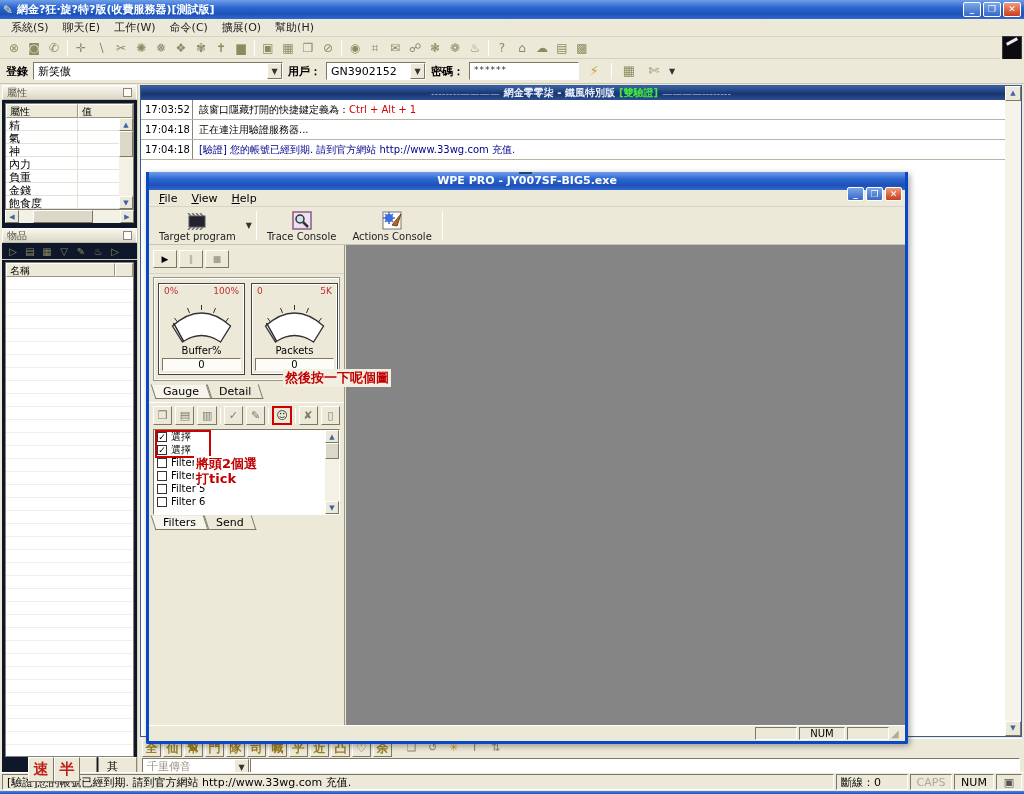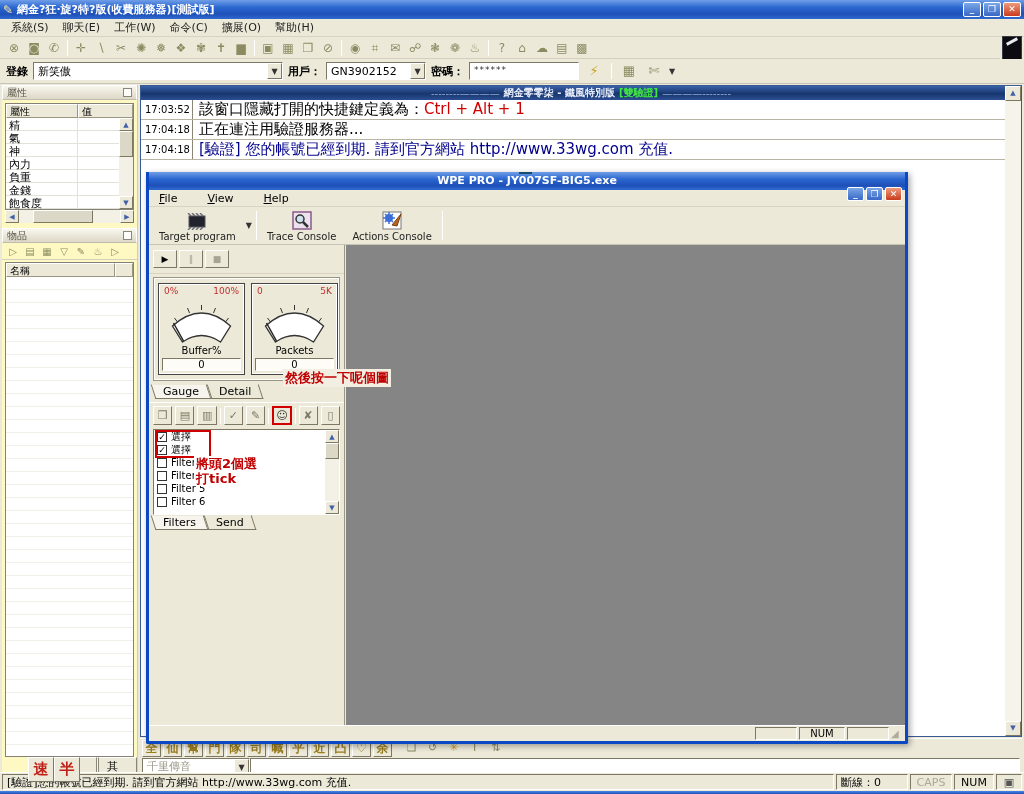--- a/index.html
+++ b/index.html
@@ -46,21 +46,21 @@
     font-size:8px; color:#333; }
   #server-combo { width:250px; }
   #user-combo { width:100px; }
   #pass-field { width:110px; height:18px; background:#fff; padding:2px 4px; font-size:9px;
     letter-spacing:1px; color:#333; }
   .login-icon { width:20px; height:18px; text-align:center; line-height:18px; font-size:13px; }
   #bolt { color:#c8a020; font-weight:bold; }
   .vsep { width:1px; height:16px; background:#aca899; border-right:1px solid #fff; margin:0 2px; }
 
   
-  #sidebar { position:absolute; left:2px; top:85px; width:136px; bottom:19px; background:#fef9c3;
+  #sidebar { position:absolute; left:2px; top:85px; width:136px; bottom:19px; background:#0f172a;
     display:flex; flex-direction:column; border-right:1px solid #d0ccbc; }
   .panel-hdr { height:15px; background:linear-gradient(180deg,#f8f6ee,#ddd8c6); display:flex;
     align-items:center; padding:0 4px; color:#5a5648; font-size:10px; border:1px solid #fff;
     border-bottom:1px solid #c0bcac; }
   .hdr-box { margin-left:auto; width:9px; height:9px; border:1px solid #8a8678; background:#fdfcf8; }
   #prop-table { margin:3px 3px 0 3px; border:1px solid #858175; background:#fff; position:relative; }
   .grid-hdr { display:flex; height:14px; background:#ece9d8; }
   .grid-hdr .hcell { border:1px solid; border-color:#fff #9a9684 #9a9684 #fff; padding:0 3px;
     font-size:10px; height:14px; }
   .hc-a { width:72px; } .hc-b { flex:1; }
@@ -92,21 +92,21 @@
   
   #chat { position:absolute; left:140px; top:85px; right:2px; height:652px; background:#fff;
     border:1px solid #3a5a96; }
   #chat-banner { height:14px; background:linear-gradient(180deg,#3a62a8 0%,#17356e 55%,#2c4f92 100%);
     display:flex; align-items:center; justify-content:center; gap:4px; color:#cdd8ee; font-size:10px; }
   #chat-banner .bn-title { color:#e8eefc; font-weight:bold; }
   #chat-banner .bn-badge { color:#42e842; font-weight:bold; }
   .log-row { display:flex; height:20px; align-items:center; border-bottom:1px solid #b8b4a4; }
   .log-time { width:52px; padding-left:4px; border-right:1px solid #8a8678; height:100%;
     display:flex; align-items:center; font-size:10px; }
-  .log-text { padding-left:6px; font-size:15px; }
+  .log-text { padding-left:6px; font-size:10px; }
   .log-hl { color:#d00000; }
   #chat-vscroll { position:absolute; right:0; top:0; bottom:0; width:16px; background:#f6f3ea;
     display:flex; flex-direction:column; }
   #chat-vscroll .scr-btn { height:15px; }
   #chat-vscroll .spacer { flex:1; }
 
   
   #channelbar { position:absolute; left:140px; right:2px; top:738px; height:19px; background:#ece9d8;
     border-top:1px solid #fff; display:flex; align-items:center; gap:2px; padding-left:2px; }
   .ch-btn { width:19px; height:17px; background:#ece9d8; border:1px solid; border-color:#fff #7d7863 #7d7863 #fff;
@@ -128,21 +128,21 @@
 
   
   #wpe { position:absolute; left:146px; top:172px; width:762px; height:572px; z-index:50;
     border:3px solid #0a48c4; border-top:none; border-radius:0 0 2px 2px; background:#ece9d8;
     box-shadow:2px 2px 6px rgba(0,0,0,.35); }
   #wpe-titlebar { height:18px; background:linear-gradient(180deg,#6f9ee8 0%,#2a66cf 40%,#1e50b8 75%,#2f6ad0 100%);
     display:flex; align-items:center; padding:0 3px; color:#fff; font-weight:bold; font-size:11px;flex-direction:column; }
   #wpe-titlebar .winbtn { width:17px; height:14px; }
   #wpe-app-icon { width:13px; height:13px; margin-right:4px;
     background:linear-gradient(135deg,#ffd24a 0 50%,#2aa1b8 50% 100%); border:1px solid #184a6a; }
-  #wpe-menubar { height:17px; display:flex; align-items:center; gap:18px; padding-left:4px;
+  #wpe-menubar { height:17px; display:flex; align-items:center; gap:2px; padding-left:4px;
     border-bottom:1px solid #d8d4c4; background:#ece9d8; }
   .wmenu-item { display:inline-block; padding:1px 6px; }
   .wmenu-item::first-letter { text-decoration:underline; }
   #wpe-toolbar { height:38px; display:flex; align-items:stretch; background:#ece9d8;
     border-bottom:1px solid #c8c4b4; padding:1px 2px; }
   .wtb-btn { display:flex; flex-direction:column; align-items:center; justify-content:flex-end;
     padding:2px 8px 1px 8px; font-size:10px; color:#222; }
   .wtb-btn svg { margin-bottom:1px; }
   .wtb-drop { align-self:center; font-size:8px; color:#333; padding:0 2px; }
   .wtb-sep { width:1px; background:#aca899; border-right:1px solid #fff; margin:3px 2px; }

